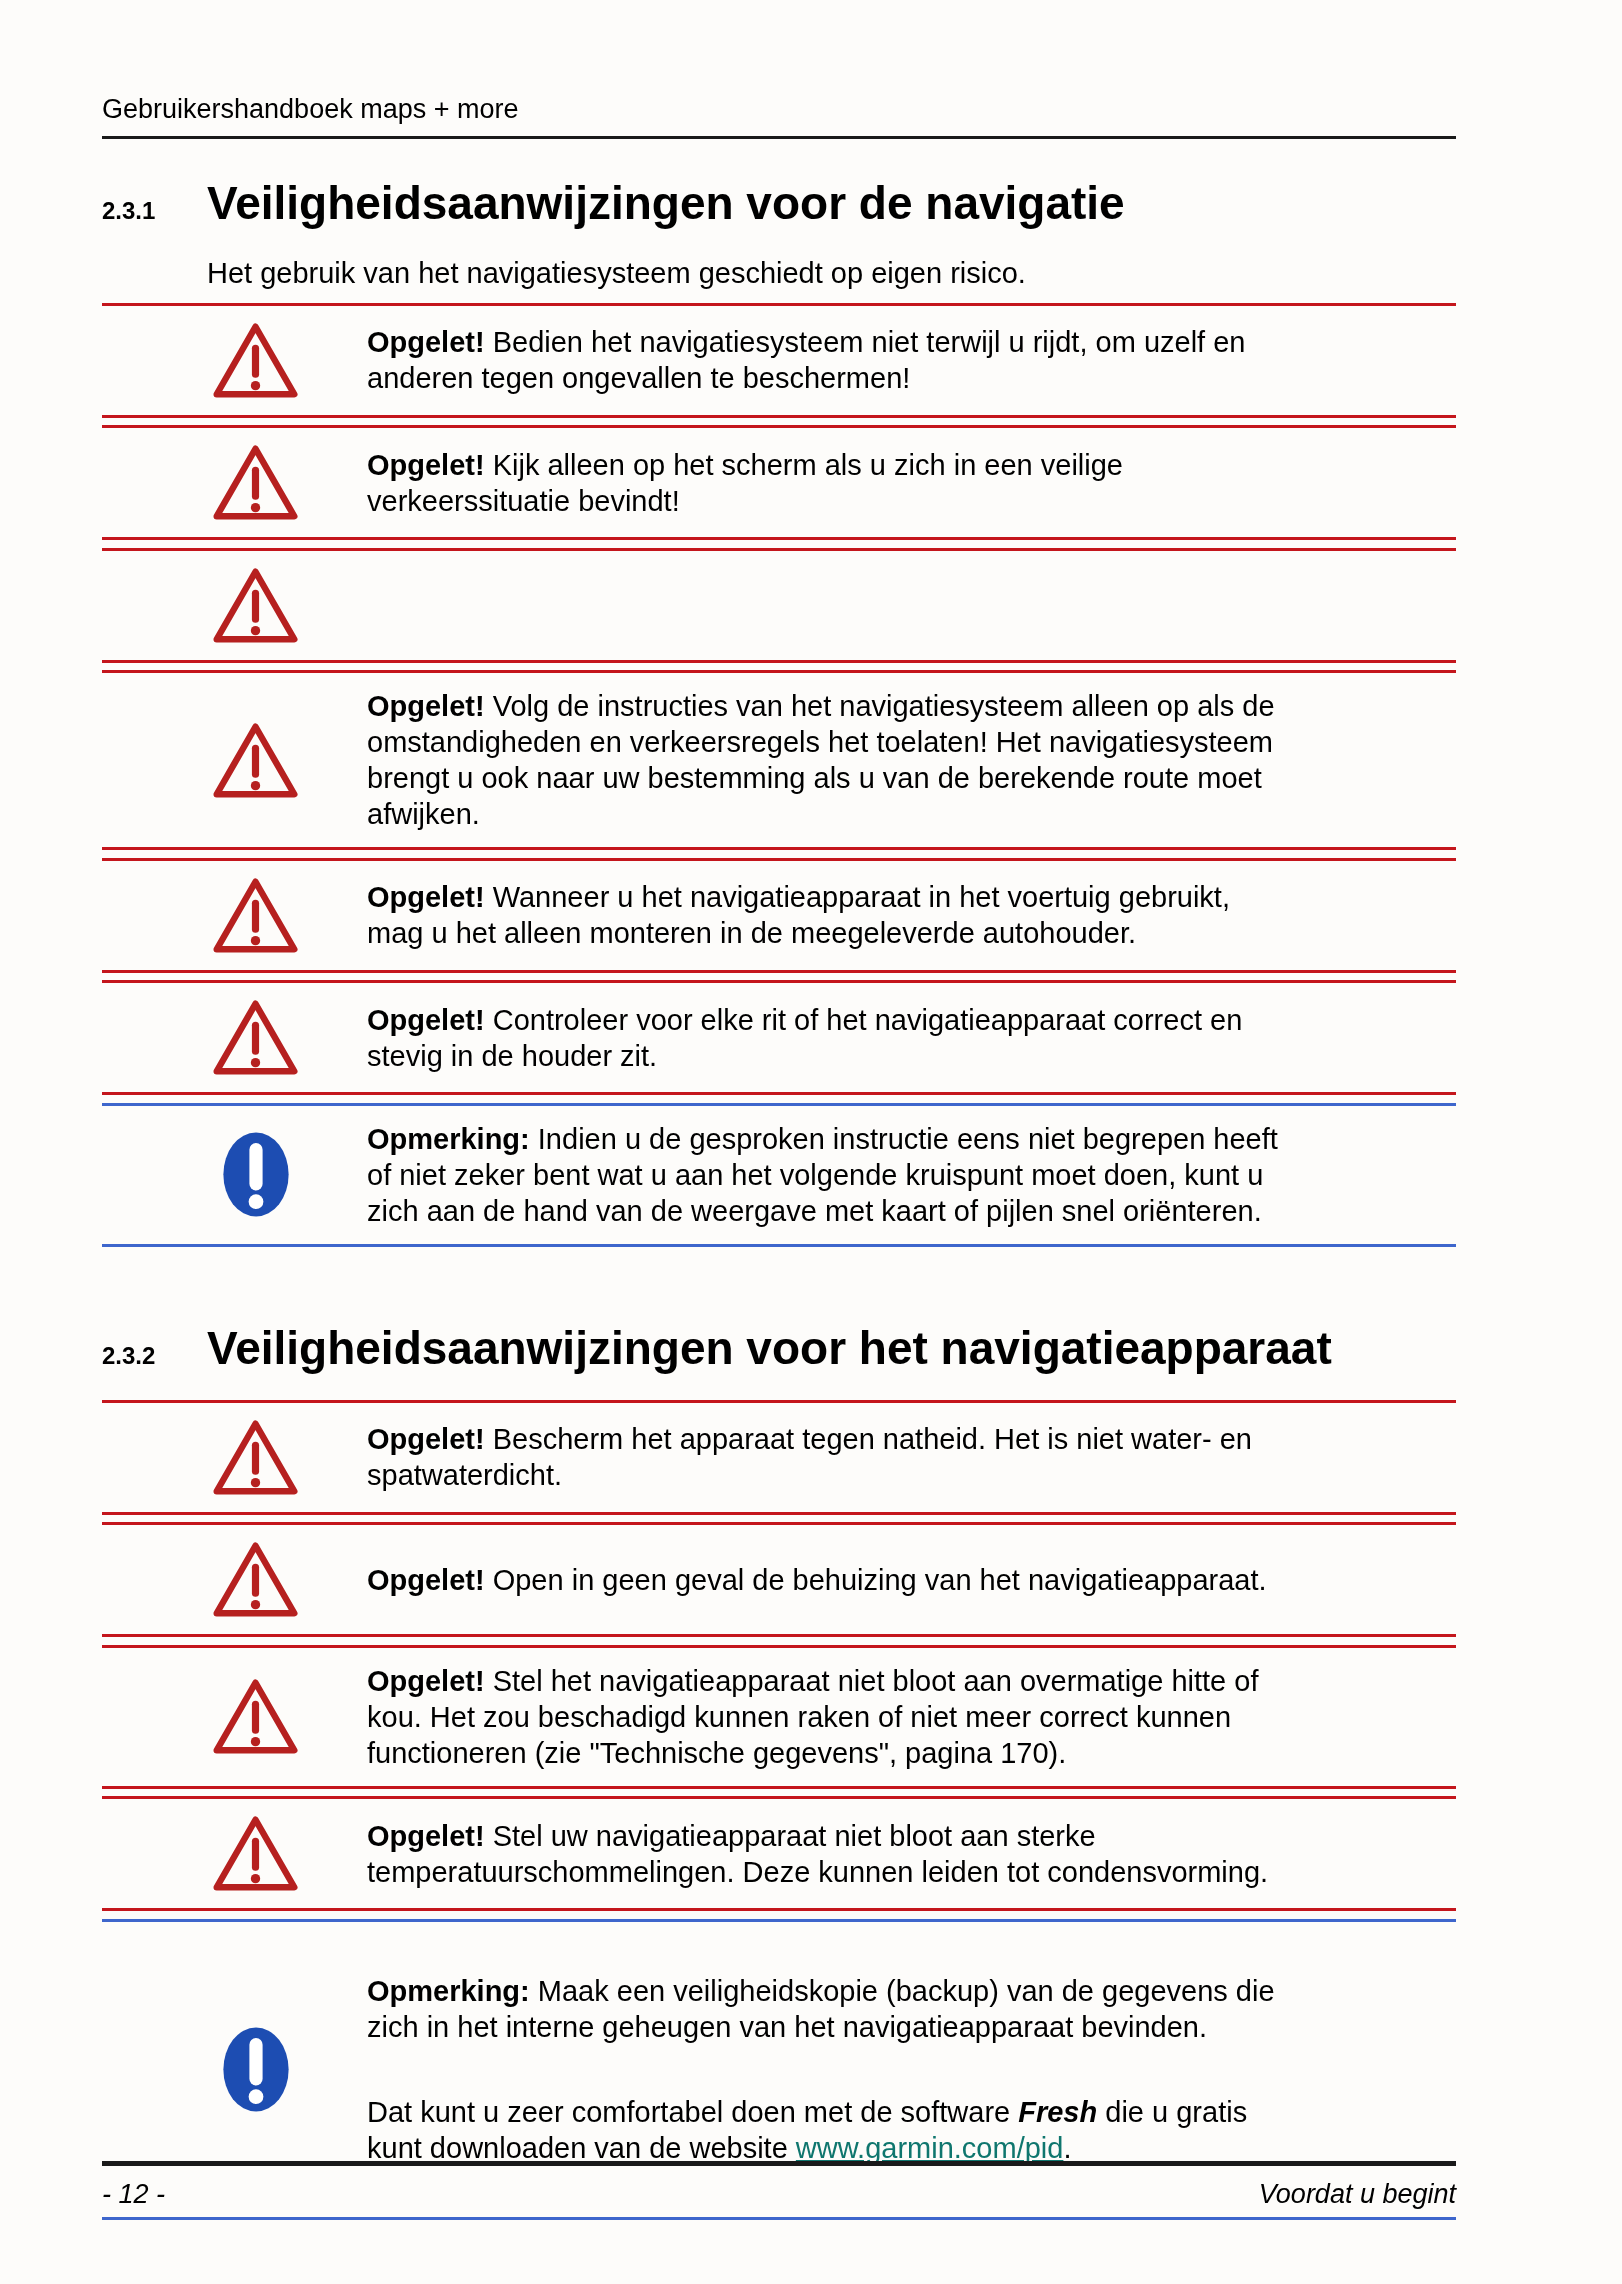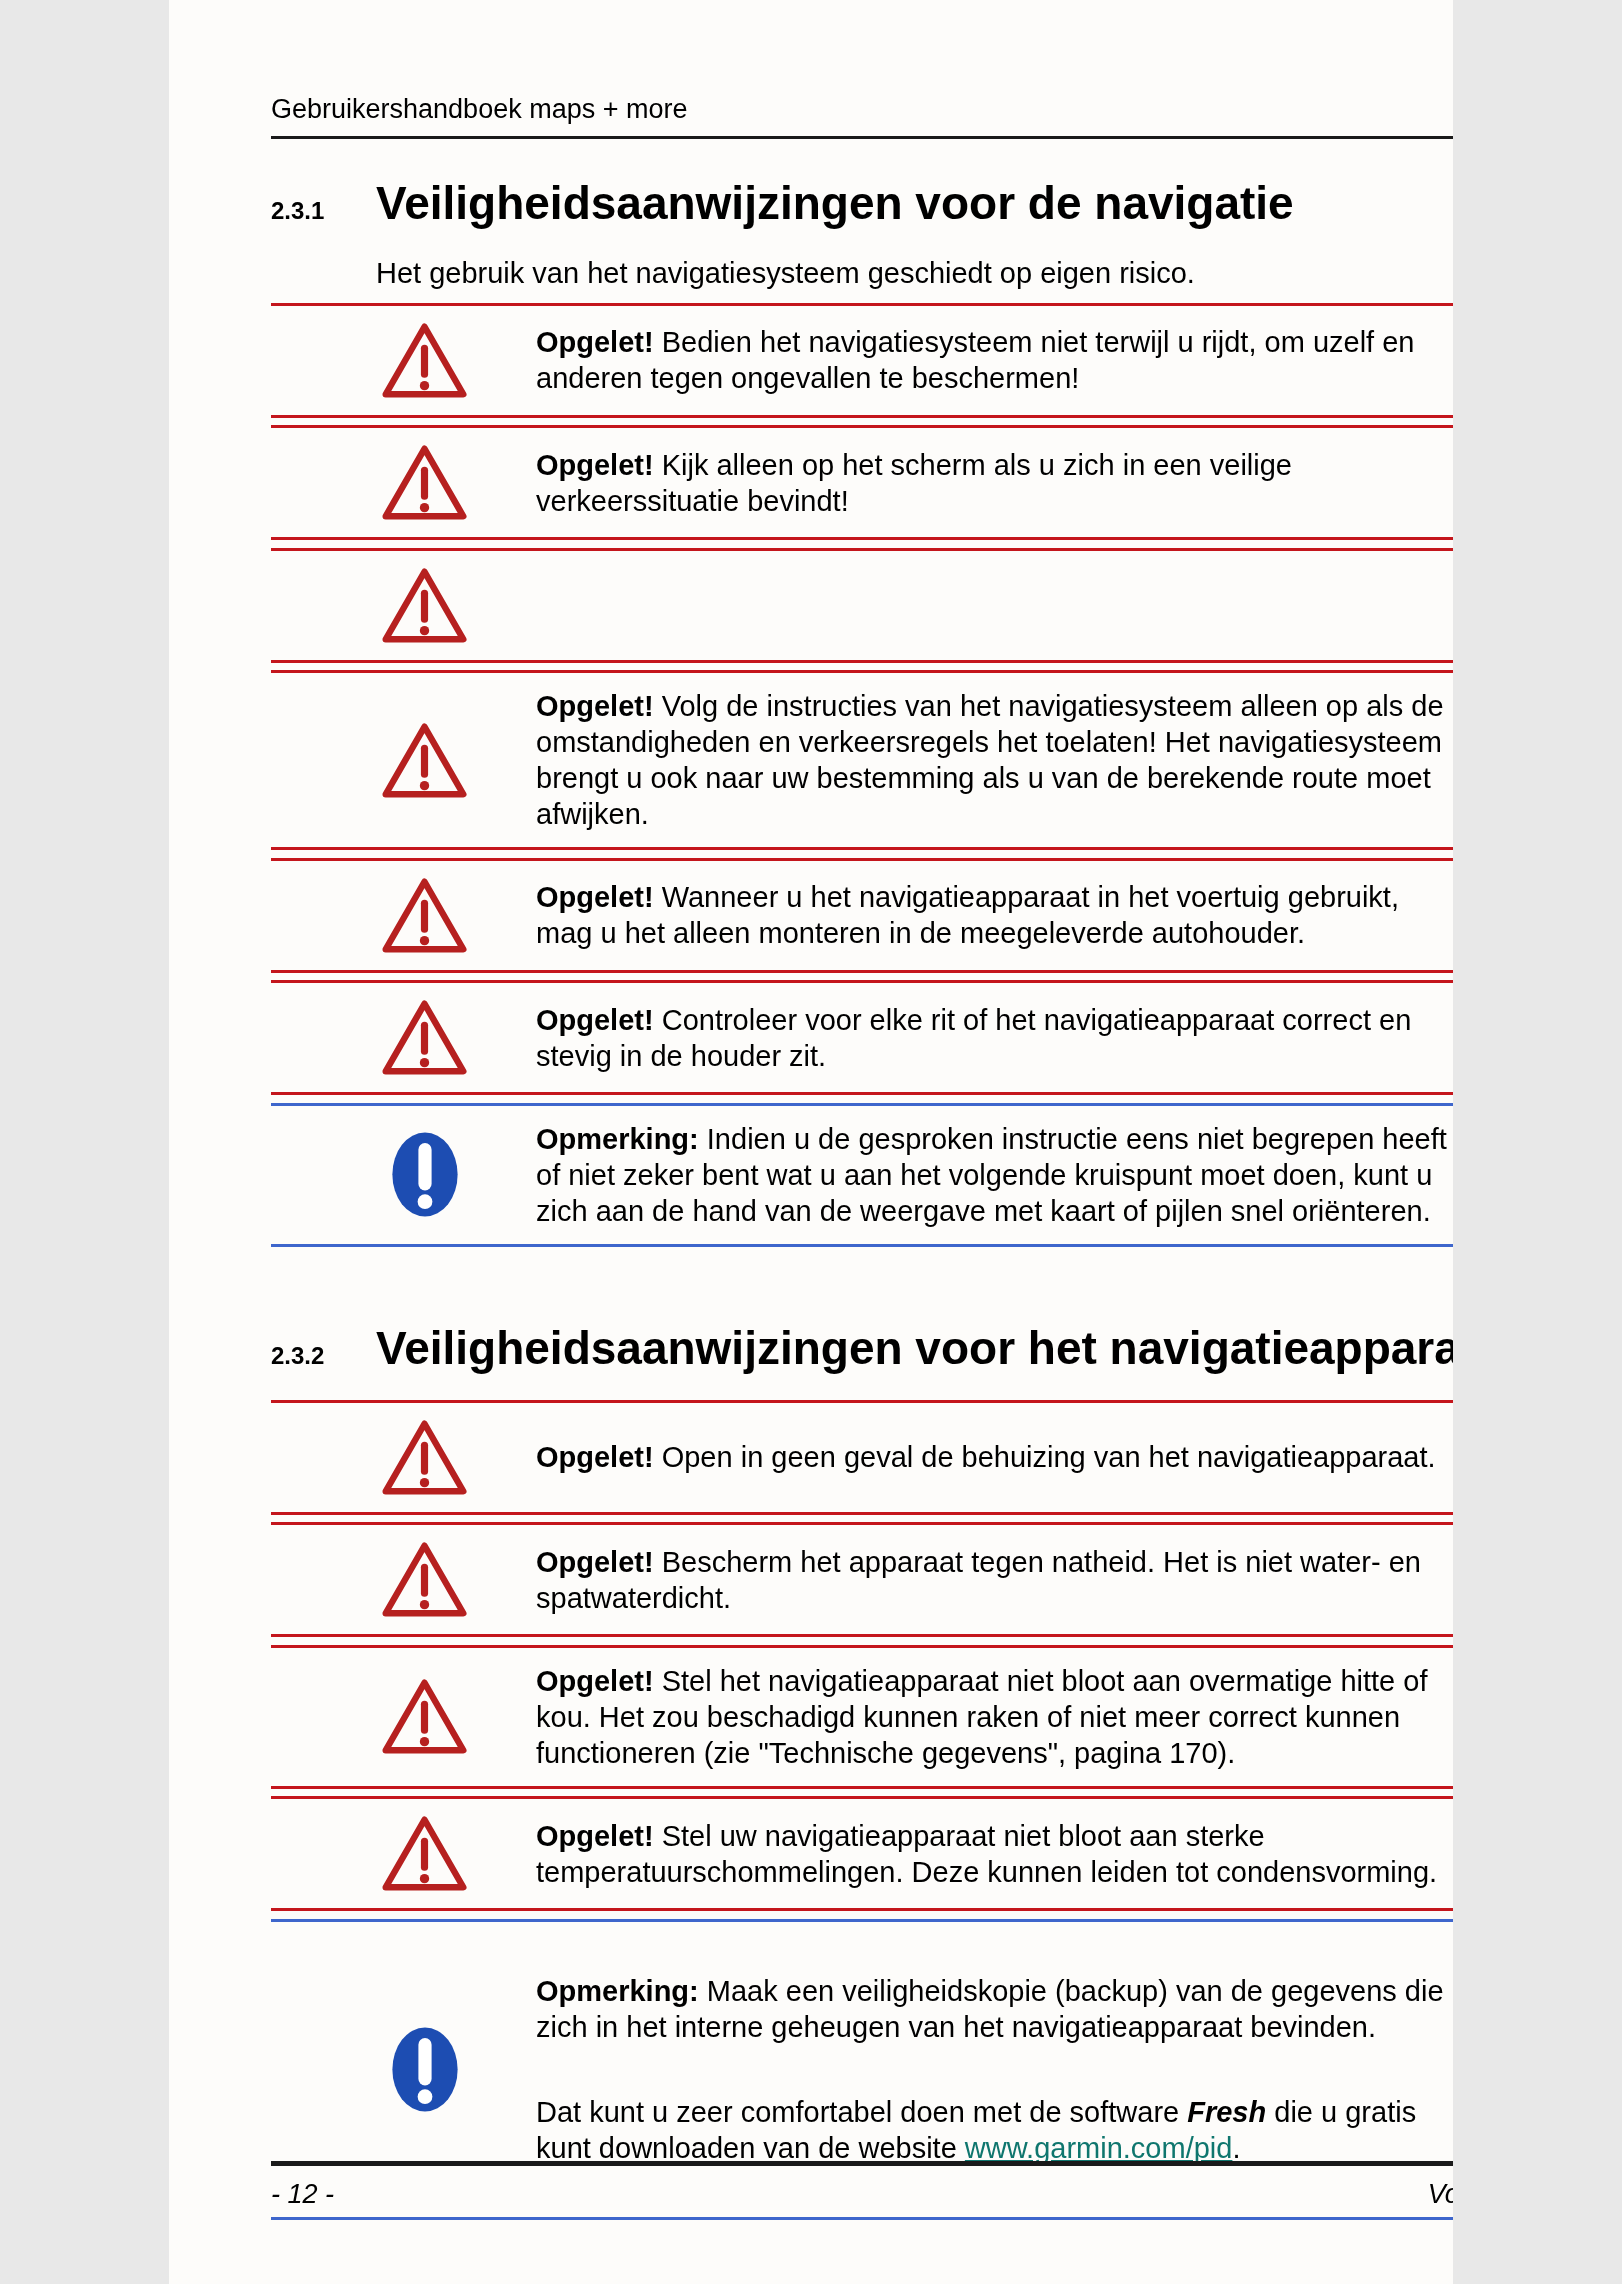--- a/index.html
+++ b/index.html
@@ -1,18 +1,18 @@
 <!DOCTYPE html>
 <html style="font-size:13.3px"><head>
 <meta charset="utf-8">
 <style>
   html,body{margin:0;padding:0;background:#e8e8e8;}
   .page{
     position:relative;
-    width:1284px;height:2284px;
+    width:1622px;height:2284px;
     background:#fdfcfa;
     font-family:"Liberation Sans","DejaVu Sans",sans-serif;
     color:#000;
     overflow:hidden;
     margin:0 auto;
   }
   .content{position:absolute;left:102px;top:93px;width:1354px;}
 
   
   .running-header{
@@ -181,33 +181,33 @@
     </div>
 
     <div class="block warn">
       <div class="icon-col">
         <svg viewBox="0 0 120 110" width="87" height="79">
             <path d="M60 8 L114 102 H6 Z" fill="none" stroke="#b6201f" stroke-width="9" stroke-linejoin="round"></path>
             <line x1="60" y1="38" x2="60" y2="74" stroke="#b6201f" stroke-width="10" stroke-linecap="round"></line>
             <circle cx="60" cy="90" r="6.5" fill="#b6201f"></circle>
           </svg>
       </div>
-      <div class="block-text"><b class="lead">Opgelet!</b> <span>Open in geen geval de behuizing van het navigatieapparaat.</span></div>
-    </div>
-
-    <div class="block warn">
-      <div class="icon-col">
-        <svg viewBox="0 0 120 110" width="87" height="79">
-            <path d="M60 8 L114 102 H6 Z" fill="none" stroke="#b6201f" stroke-width="9" stroke-linejoin="round"></path>
-            <line x1="60" y1="38" x2="60" y2="74" stroke="#b6201f" stroke-width="10" stroke-linecap="round"></line>
-            <circle cx="60" cy="90" r="6.5" fill="#b6201f"></circle>
-          </svg>
-      </div>
       <div class="block-text"><b class="lead">Opgelet!</b> <span>Bescherm het apparaat tegen natheid. Het is niet water- en
 spatwaterdicht.</span></div>
+    </div>
+
+    <div class="block warn">
+      <div class="icon-col">
+        <svg viewBox="0 0 120 110" width="87" height="79">
+            <path d="M60 8 L114 102 H6 Z" fill="none" stroke="#b6201f" stroke-width="9" stroke-linejoin="round"></path>
+            <line x1="60" y1="38" x2="60" y2="74" stroke="#b6201f" stroke-width="10" stroke-linecap="round"></line>
+            <circle cx="60" cy="90" r="6.5" fill="#b6201f"></circle>
+          </svg>
+      </div>
+      <div class="block-text"><b class="lead">Opgelet!</b> <span>Open in geen geval de behuizing van het navigatieapparaat.</span></div>
     </div>
 
     <div class="block warn">
       <div class="icon-col">
         <svg viewBox="0 0 120 110" width="87" height="79">
             <path d="M60 8 L114 102 H6 Z" fill="none" stroke="#b6201f" stroke-width="9" stroke-linejoin="round"></path>
             <line x1="60" y1="38" x2="60" y2="74" stroke="#b6201f" stroke-width="10" stroke-linecap="round"></line>
             <circle cx="60" cy="90" r="6.5" fill="#b6201f"></circle>
           </svg>
       </div>

